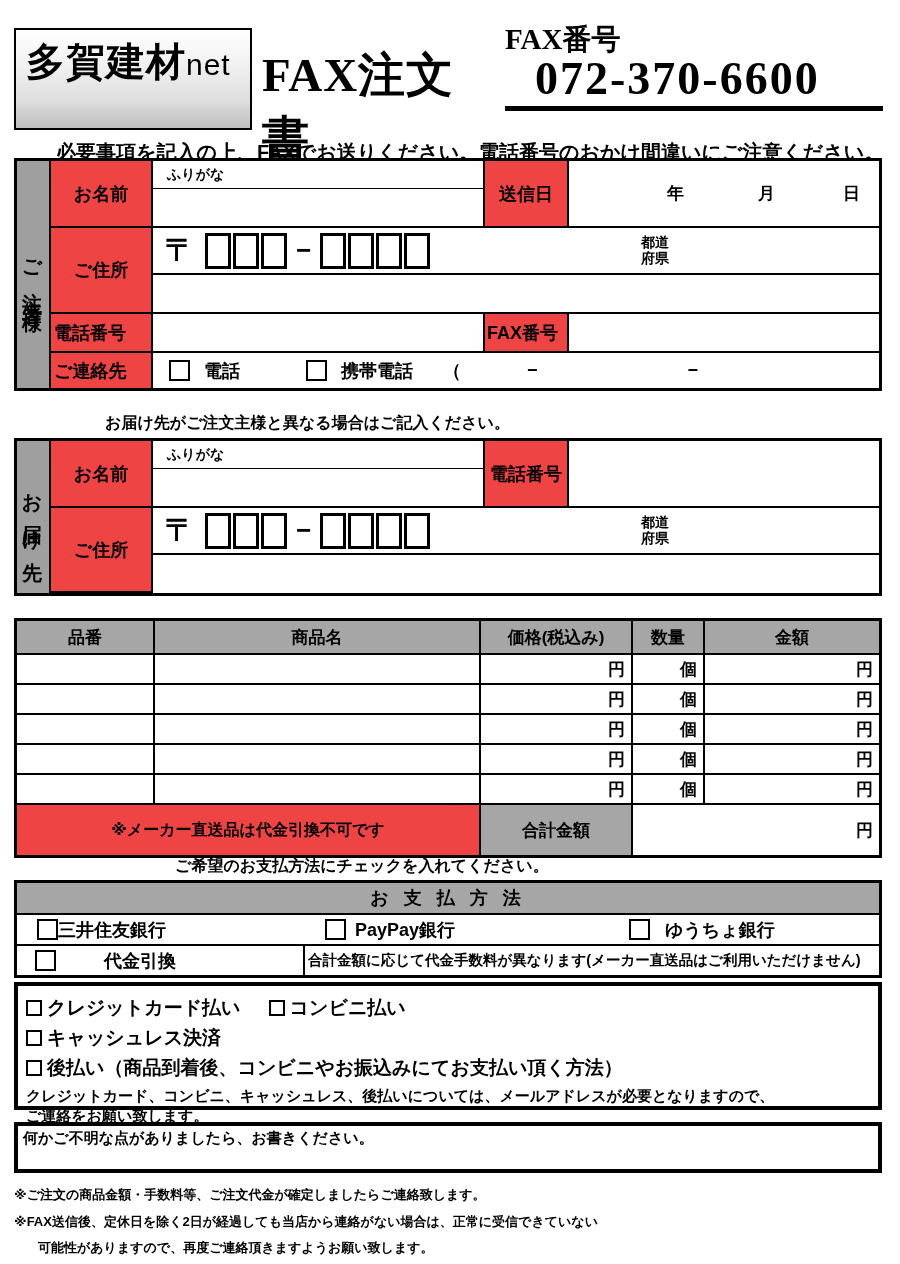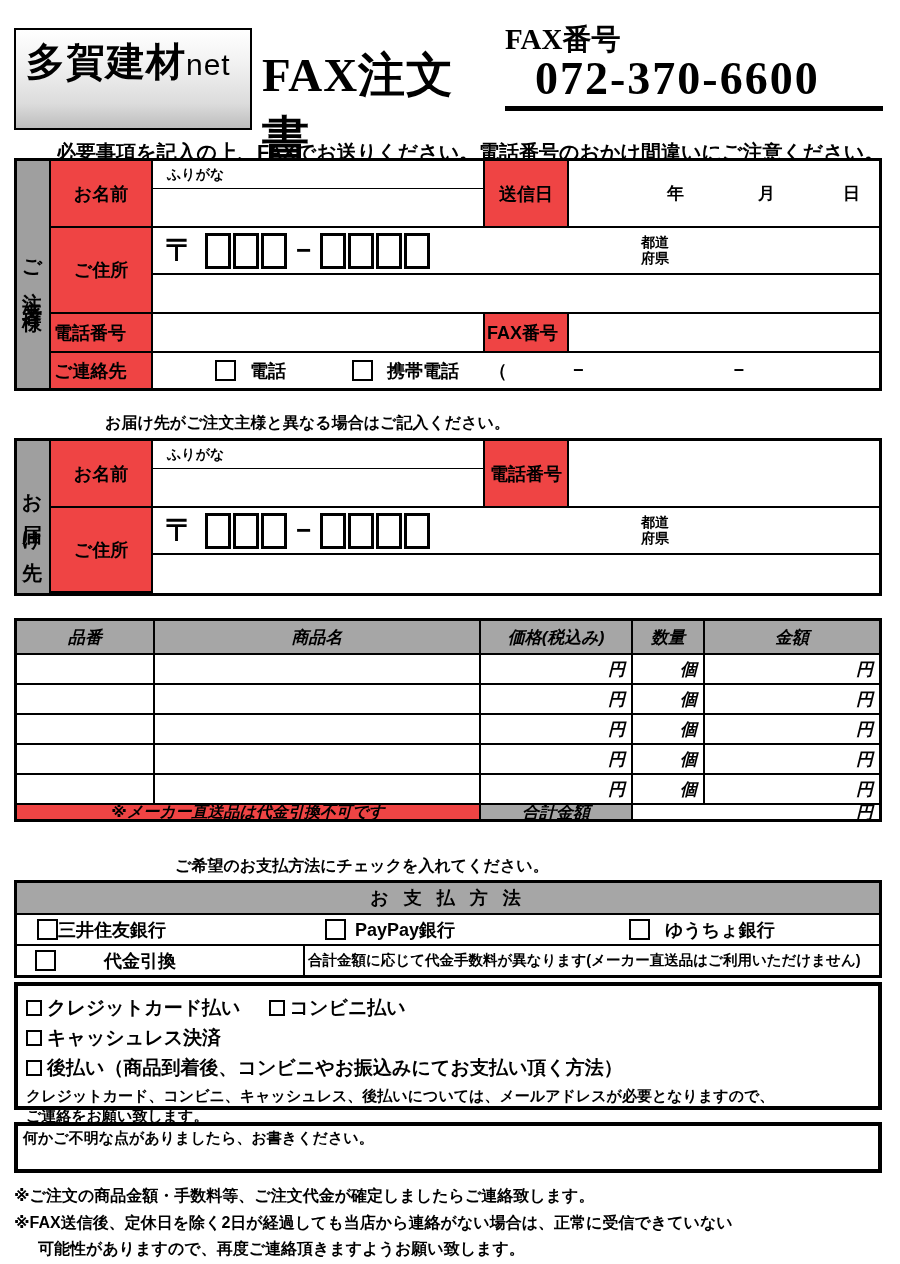--- a/index.html
+++ b/index.html
@@ -75,21 +75,21 @@
   
   .credit-box{left:14px;top:982px;width:868px;height:128px;border:4px solid #000;
     box-sizing:border-box;padding:5px 8px;}
   .credit-line{font-size:19px;display:flex;align-items:center;margin-top:4px;}
   .credit-note{font-size:15px;line-height:1.35;margin-top:5px;}
 
   
   .comments-box{left:14px;top:1122px;width:868px;height:51px;border:4px solid #000;
     box-sizing:border-box;padding:3px 5px;font-size:15px;}
 
-  .footer-note{font-size:16px;}
+  .footer-note{font-size:13px;}
 </style>
 </head>
 <body>
 
 <div class="abs logo">
   <div class="logo-main"><span>多賀建材</span><span class="logo-net">net</span></div>
 </div>
 
 <div class="abs page-title serif">FAX注文書</div>
 
@@ -130,21 +130,21 @@
     <span class="pref"><span>都道</span><br><span>府県</span></span>
   </div>
   <div class="c nr" style="grid-row:4;grid-column:3/6;"></div>
 
   <div class="c gray lbl" style="grid-row:5;grid-column:2;padding-left:3px;">電話番号</div>
   <div class="c" style="grid-row:5;grid-column:3;"></div>
   <div class="c gray lbl" style="grid-row:5;grid-column:4;padding-left:2px;">FAX番号</div>
   <div class="c nr" style="grid-row:5;grid-column:5;"></div>
 
   <div class="c gray nb lbl" style="grid-row:6;grid-column:2;padding-left:3px;">ご連絡先</div>
-  <div class="c nr nb contact-cell" style="grid-row:6;grid-column:3/6;padding-left:46px;">
+  <div class="c nr nb contact-cell" style="grid-row:6;grid-column:3/6;">
     <span class="cb" style="margin-left:16px;"></span>
     <span style="margin-left:14px;">電話</span>
     <span class="cb" style="margin-left:66px;"></span>
     <span style="margin-left:14px;">携帯電話</span>
     <span style="margin-left:30px;">（</span>
     <span style="margin-left:66px;">−</span>
     <span style="margin-left:150px;">−</span>
   </div>
 </div>
 
@@ -171,23 +171,23 @@
     <span class="pdash">−</span>
     <span class="pbox"></span>
     <span class="pbox"></span>
     <span class="pbox"></span>
     <span class="pbox"></span>
     <span class="pref"><span>都道</span><br><span>府県</span></span>
   </div>
   <div class="c nr nb" style="grid-row:4;grid-column:3/6;"></div>
 </div>
 
-<div class="tbl" id="product-table" style="left:14px;top:618px;width:868px;height:204px;
+<div class="tbl" id="product-table" style="left:14px;top:618px;width:868px;height:240px;
             grid-template-columns:138px 326px 152px 72px 1fr;
-            grid-template-rows:34px repeat(5,30px) 1fr;font-style:italic;">
+            grid-template-rows:34px repeat(5,30px) 1fr;">
   <div class="c mid phead" style="grid-row:1;grid-column:1;">品番</div>
   <div class="c mid phead" style="grid-row:1;grid-column:2;">商品名</div>
   <div class="c mid phead" style="grid-row:1;grid-column:3;">価格(税込み)</div>
   <div class="c mid phead" style="grid-row:1;grid-column:4;">数量</div>
   <div class="c mid phead nr" style="grid-row:1;grid-column:5;">金額</div>
 
   <div class="c gray center nb" style="grid-row:7;grid-column:1/3;font-size:16px;">※メーカー直送品は代金引換不可です</div>
   <div class="c mid center nb" style="grid-row:7;grid-column:3;font-size:17px;">合計金額</div>
   <div class="c nr nb right pcell" style="grid-row:7;grid-column:4/6;">
       <span>円</span>

